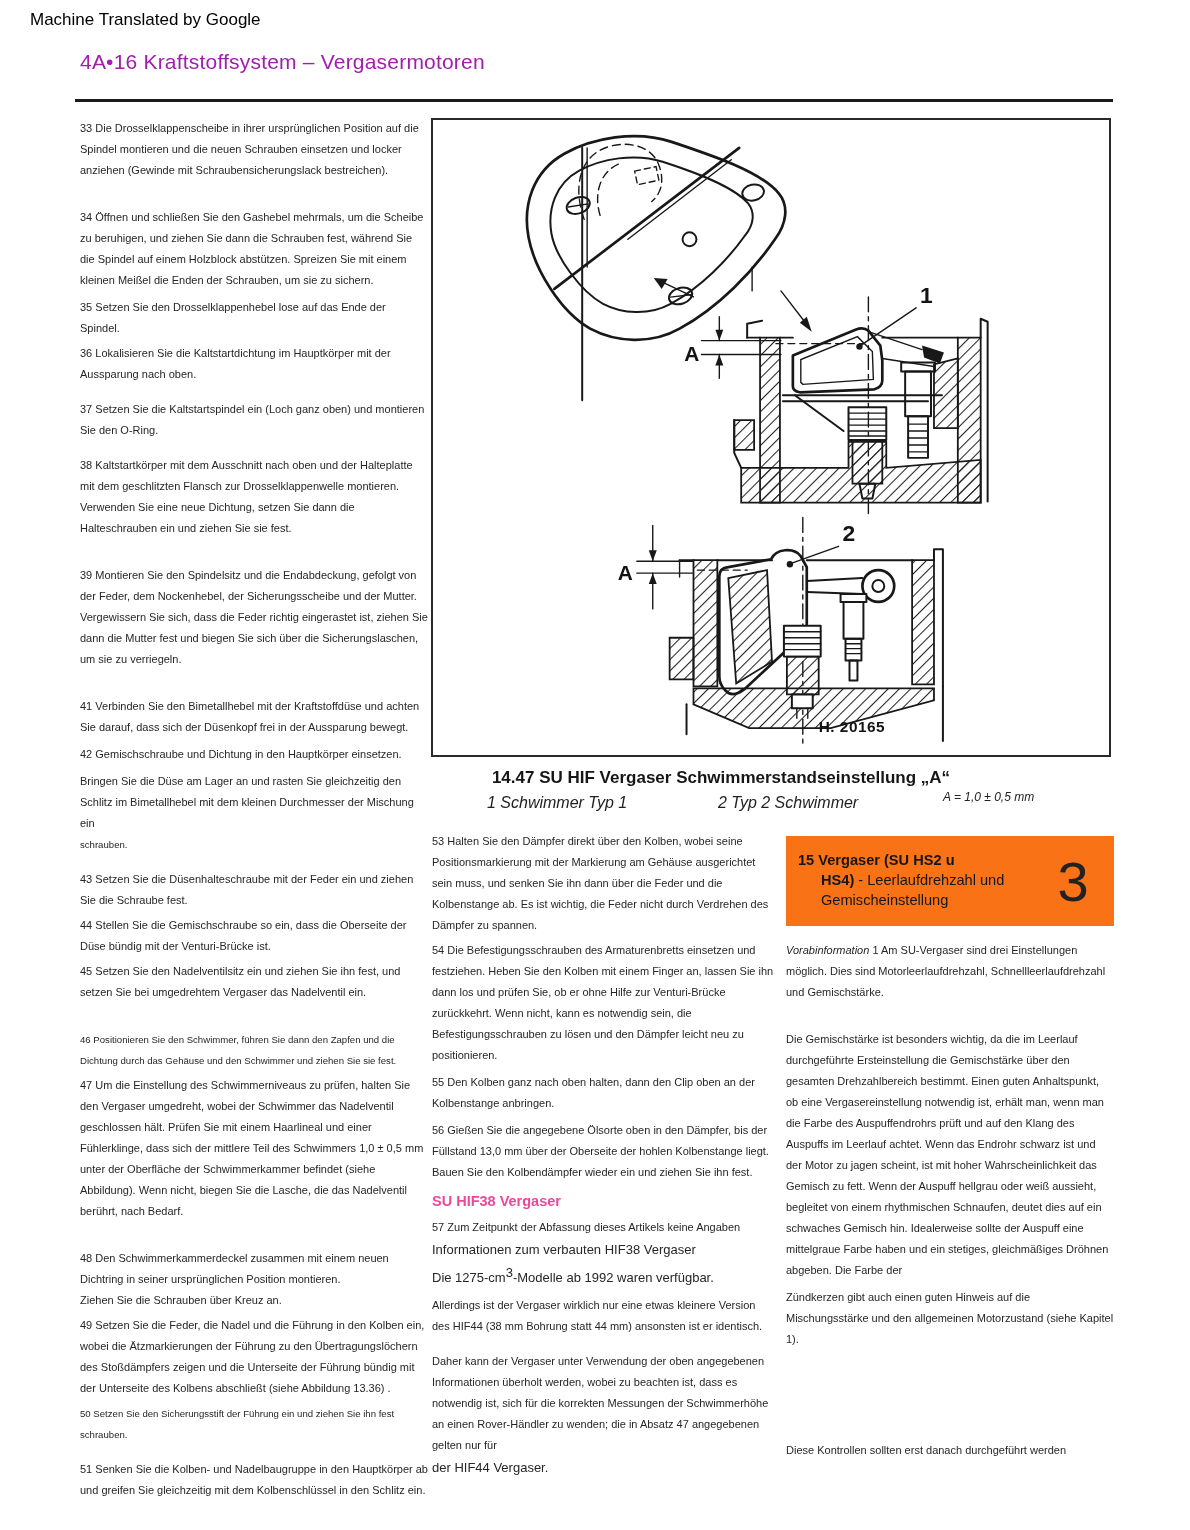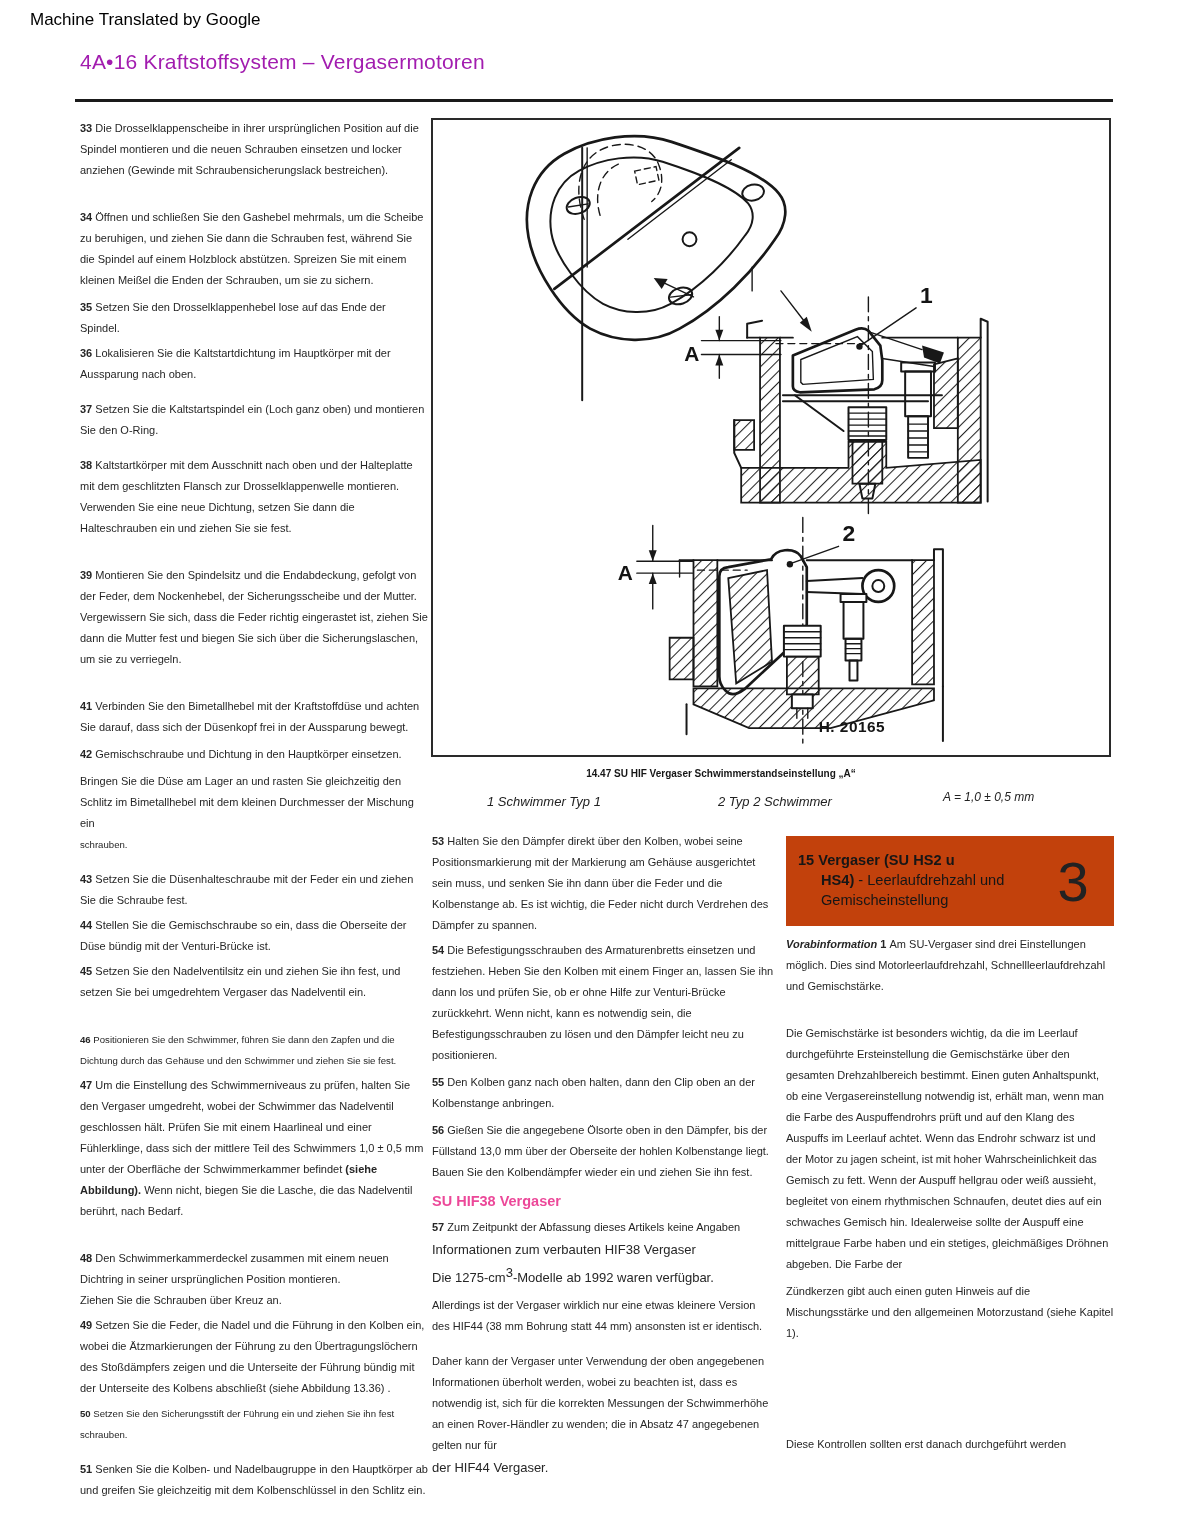--- a/index.html
+++ b/index.html
@@ -4,41 +4,41 @@
 <style>
   html,body{margin:0;padding:0;}
   body{
     width:1190px;height:1530px;position:relative;background:#ffffff;
     font-family:"Liberation Sans",sans-serif;color:#1d1d1d;overflow:hidden;
   }
   .watermark{position:absolute;left:30px;top:10px;font-size:17px;color:#000000;}
   .page-header{position:absolute;left:80px;top:50px;font-size:21px;color:#a21caf;letter-spacing:0.2px;}
   .rule{position:absolute;left:75px;top:99px;width:1038px;height:3px;background:#1a1a1a;}
   .figure-box{position:absolute;left:431px;top:118px;width:680px;height:639px;border:2px solid #2a2a2a;box-sizing:border-box;background:#fff;}
-  .fig-caption{position:absolute;left:431px;top:768px;width:580px;text-align:center;font-weight:bold;font-size:10px;color:#161616;}
-  .legend{position:absolute;font-style:italic;font-size:13px;color:#222;}
+  .fig-caption{position:absolute;left:431px;top:768px;width:580px;text-align:center;font-weight:bold;font-size:17px;color:#161616;}
+  .legend{position:absolute;font-style:italic;font-size:16px;color:#222;}
   .legend-1{left:487px;top:794px;}
   .legend-2{left:718px;top:794px;}
   .legend-a{left:943px;top:790px;font-size:12px;}
   .col{position:absolute;}
   .col-left{left:80px;top:118px;width:348px;}
   .col-mid{left:432px;top:831px;width:344px;}
   .col-right{left:786px;top:836px;width:328px;}
   .para{font-size:11px;line-height:21px;margin:0 0 4px 0;white-space:pre-wrap;color:#262626;}
   .para.sm{font-size:9.6px;}
   .para .sm{font-size:9.6px;}
   .para .lg{font-size:13px;line-height:23px;}
   .para sup{font-size:68%;line-height:0;}
-  .para .b{font-weight:bold;}
+  .para .b{font-weight:normal;}
   .subhead{font-weight:bold;font-size:14.5px;color:#ec4899;margin:10px 0 8px 0;}
   .gap-sm{margin-top:6px;}
   .gap-md{margin-top:14px;}
   .gap-lg{margin-top:26px;}
   .gap-xl{margin-top:90px;}
-  .section-box{background:#c2410c;width:100%;box-sizing:border-box;padding:14px 10px 12px 12px;display:flex;margin-bottom:8px;min-height:90px;}
+  .section-box{background:#f97316;width:100%;box-sizing:border-box;padding:14px 10px 12px 12px;display:flex;margin-bottom:14px;min-height:90px;}
   .sb-text{flex:1;font-size:14.6px;line-height:20px;color:#161616;}
   .sb-text .b{font-weight:bold;}
   .sb-text .ind{padding-left:23px;}
   .sb-num{width:62px;font-size:56px;line-height:62px;color:#222;text-align:center;align-self:center;}
   svg text{font-family:"Liberation Sans",sans-serif;fill:#141414;}
   .ln{stroke:#181818;fill:none;stroke-width:2;stroke-linecap:round;stroke-linejoin:round;}
   .ln1{stroke:#181818;fill:none;stroke-width:1.4;stroke-linecap:round;}
   .ln3{stroke:#181818;fill:none;stroke-width:2.7;stroke-linecap:round;stroke-linejoin:round;}
   .ht{fill:url(#hatch);stroke:#181818;stroke-width:1.8;}
   .fill{fill:#181818;stroke:none;}

